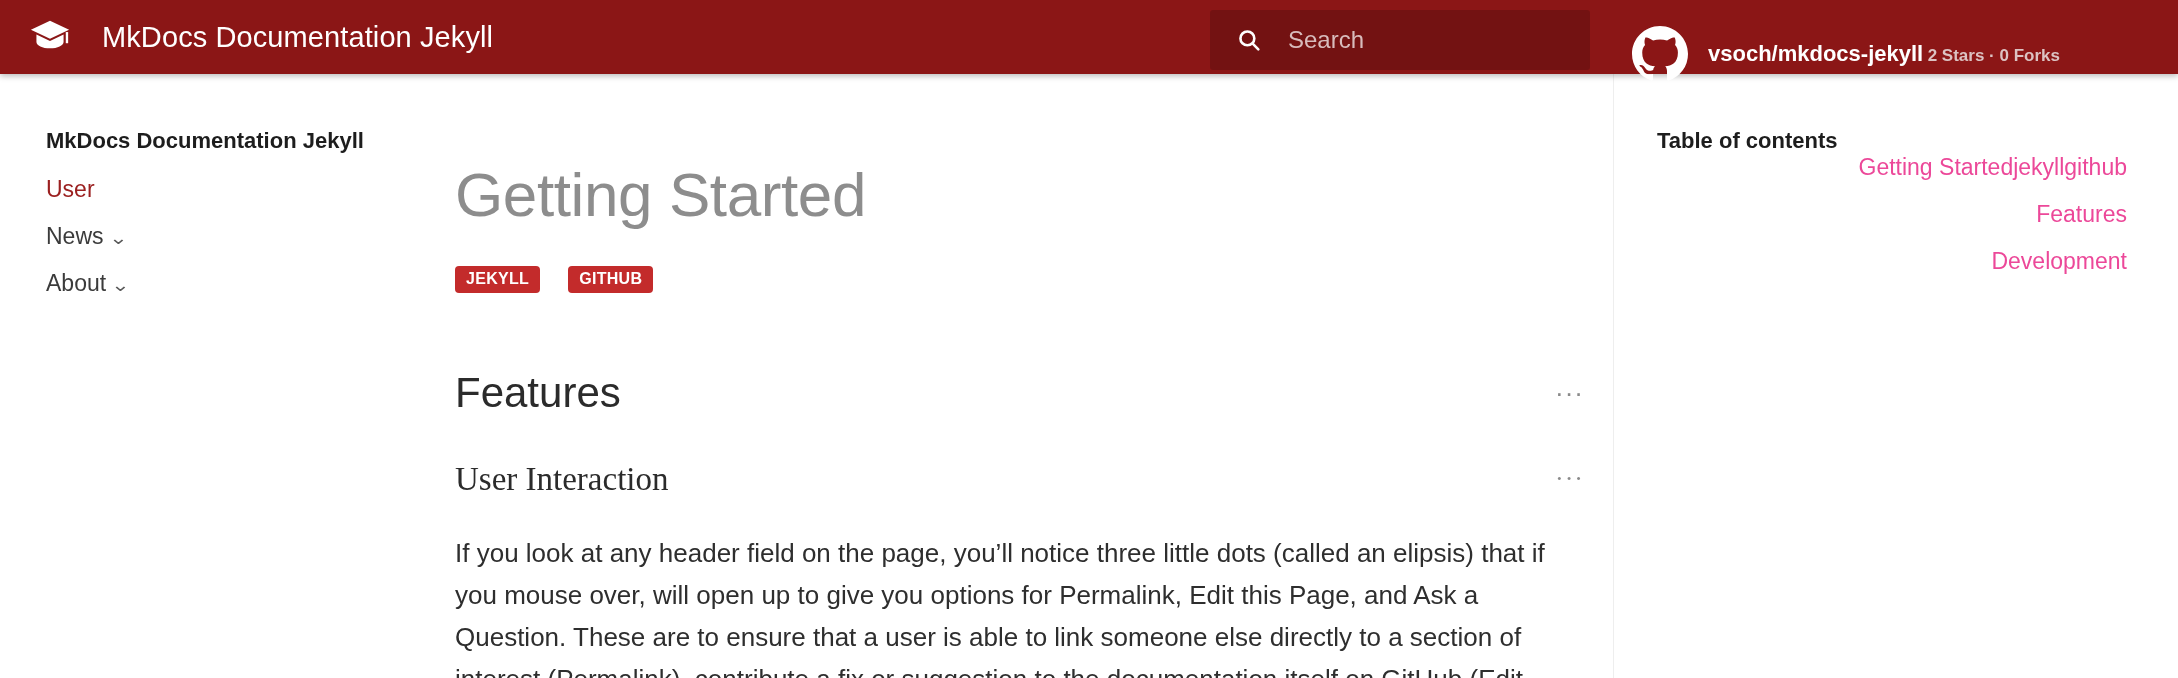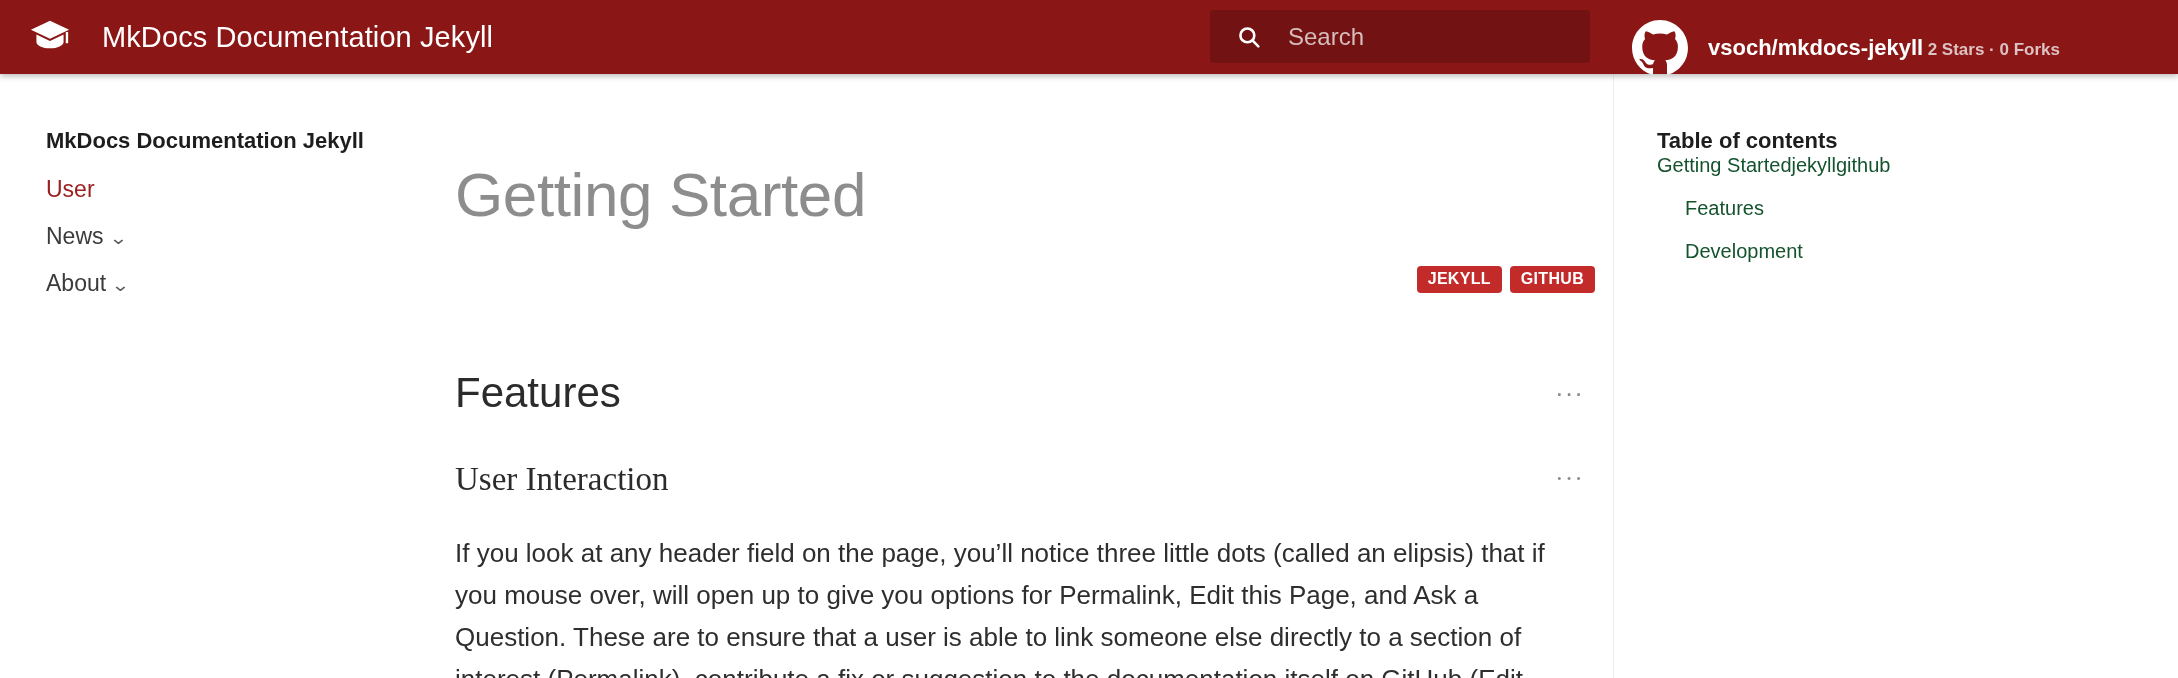--- a/index.html
+++ b/index.html
@@ -41,21 +41,21 @@
     margin-left: 30px;
     white-space: nowrap;
     letter-spacing: 0.1px;
   }
 
   .search-wrap {
     position: absolute;
     left: 1210px;
     top: 10px;
     width: 380px;
-    height: 53px;
+    height: 60px;
     background: rgba(0,0,0,0.17);
     border-radius: 3px;
     display: flex;
     align-items: center;
     padding-left: 26px;
   }
   .search-icon { width: 26px; height: 26px; flex: 0 0 auto; }
   .search-input {
     background: transparent;
     border: none;
@@ -64,21 +64,21 @@
     font-family: "Liberation Sans", sans-serif;
     font-size: 24px;
     margin-left: 24px;
     width: 280px;
   }
   .search-input::placeholder { color: #d8bcbc; opacity: 1; }
 
   .repo-box {
     position: absolute;
     left: 1632px;
-    top: 0;
+    top: 6px;
     height: 96px;
     display: flex;
     align-items: center;
   }
   .gh-icon { width: 56px; height: 56px; flex: 0 0 auto; }
   .repo-text { margin-left: 20px; line-height: 1.12; }
   .repo-name {
     color: #ffffff;
     font-size: 22px;
     font-weight: bold;
@@ -137,21 +137,21 @@
     width: 1140px;
     height: 604px;
   }
   .doc-title {
     font-size: 62px;
     font-weight: 300;
     color: #8d8d8d;
     margin-top: 85px;
     letter-spacing: -0.4px;
   }
-  .tags { margin-top: 36px; display: flex; gap: 8px; justify-content: flex-end; }
+  .tags { margin-top: 36px; display: flex; gap: 28px; }
   .tag {
     background: #c32b2b;
     color: #ffffff;
     font-size: 16px;
     font-weight: bold;
     padding: 4px 11px 5px 11px;
     border-radius: 4px;
     letter-spacing: 0.3px;
     cursor: pointer;
   }
@@ -207,25 +207,26 @@
     left: 1657px;
     top: 54px;
     width: 470px;
   }
   .toc-title {
     font-size: 22px;
     font-weight: bold;
     color: #1d1d1d;
   }
   .toc-item {
-    font-size: 20px;
-    color: #14532d;
+    font-size: 23px;
+    color: #ec4899;
     margin-bottom: 20px;
     white-space: nowrap;
     cursor: pointer;
+    text-align: right;
   }
   .toc-item.lvl2 { padding-left: 28px; }
 </style>
 </head>
 <body>
 
 <div class="header">
 
   <div class="brand">
     <span class="brand-logo">

